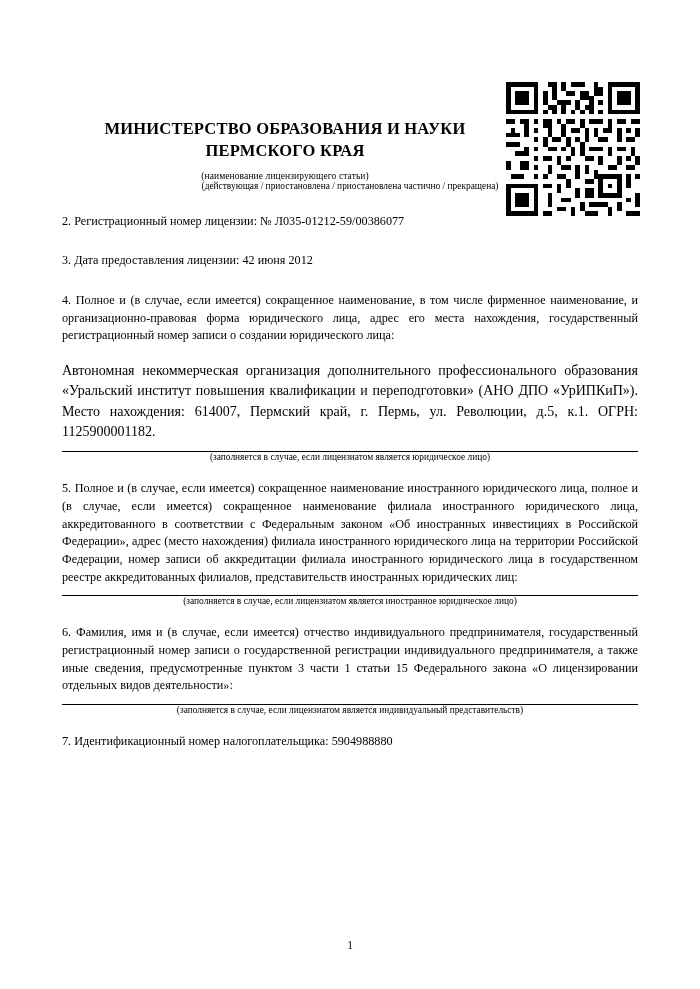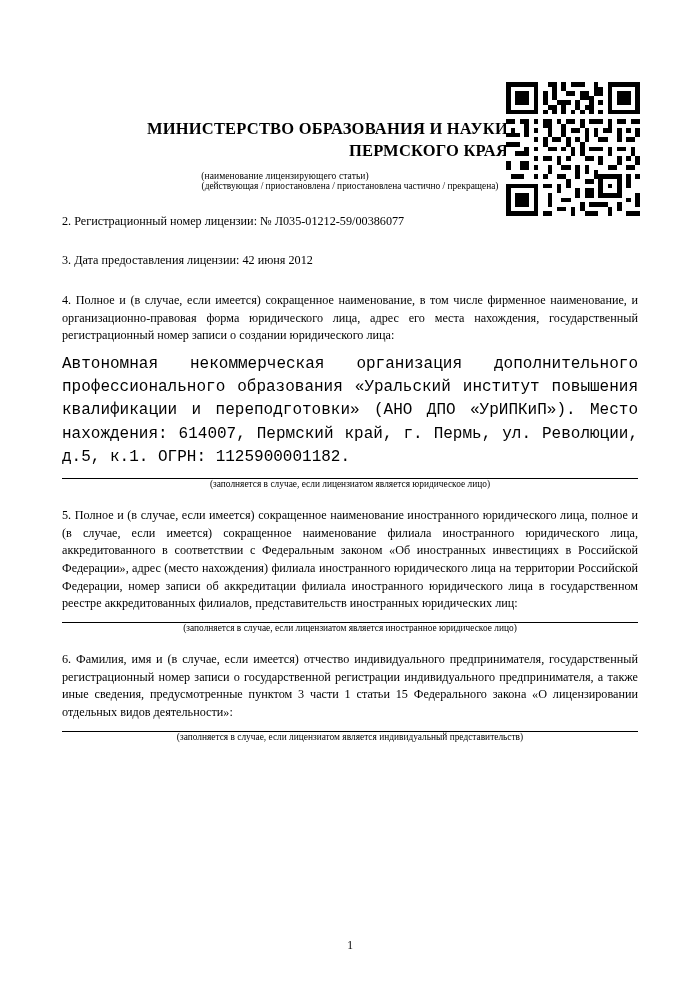--- a/index.html
+++ b/index.html
@@ -36,21 +36,20 @@
   .header {
     padding-top: 118px;
     text-align: center;
     padding-right: 130px;
   }
   .org-title {
     font-size: 16.5px;
     font-weight: bold;
     line-height: 1.32;
     letter-spacing: 0.2px;
-    text-align: right;
   }
   .org-sub {
     font-size: 9.5px;
     margin-top: 9px;
     letter-spacing: 0.1px;
   }
 
   
   .doc-title {
     margin-top: 84px;
@@ -67,25 +66,24 @@
     line-height: 1.45;
     text-align: justify;
   }
   .item.tight { margin-top: 18px; }
   .note {
     text-align: center;
     font-size: 9.4px;
     margin-top: 0;
   }
   .body-block {
-    margin-top: 8px;
-    font-size: 16px;
+    margin-top: 16px;
+    font-size: 14px;
     line-height: 1.45;
     text-align: justify;
-    font-family: Liberation Mono, monospace;
   }
   .rule {
     border: none;
     border-top: 1px solid #000;
     margin: 9px 0 0 0;
     height: 0;
   }
   .pageno {
     position: absolute;
     bottom: 38px;
@@ -268,15 +266,16 @@
   <div class="note">(заполняется в случае, если лицензиатом является юридическое лицо)</div>
 
   <div class="item tight">5. Полное и (в случае, если имеется) сокращенное наименование иностранного юридического лица, полное и (в случае, если имеется) сокращенное наименование филиала иностранного юридического лица, аккредитованного в соответствии с Федеральным законом «Об иностранных инвестициях в Российской Федерации», адрес (место нахождения) филиала иностранного юридического лица на территории Российской Федерации, номер записи об аккредитации филиала иностранного юридического лица в государственном реестре аккредитованных филиалов, представительств иностранных юридических лиц:</div>
   <hr class="rule">
   <div class="note">(заполняется в случае, если лицензиатом является иностранное юридическое лицо)</div>
 
   <div class="item tight">6. Фамилия, имя и (в случае, если имеется) отчество индивидуального предпринимателя, государственный регистрационный номер записи о государственной регистрации индивидуального предпринимателя, а также иные сведения, предусмотренные пунктом 3 части 1 статьи 15 Федерального закона «О лицензировании отдельных видов деятельности»:</div>
   <hr class="rule">
   <div class="note">(заполняется в случае, если лицензиатом является индивидуальный представительств)</div>
 
+  <div class="item tight">7. Идентификационный номер налогоплательщика: 5904988880</div>
 
   <div class="pageno">1</div>
 </div>
 
 </body></html>

